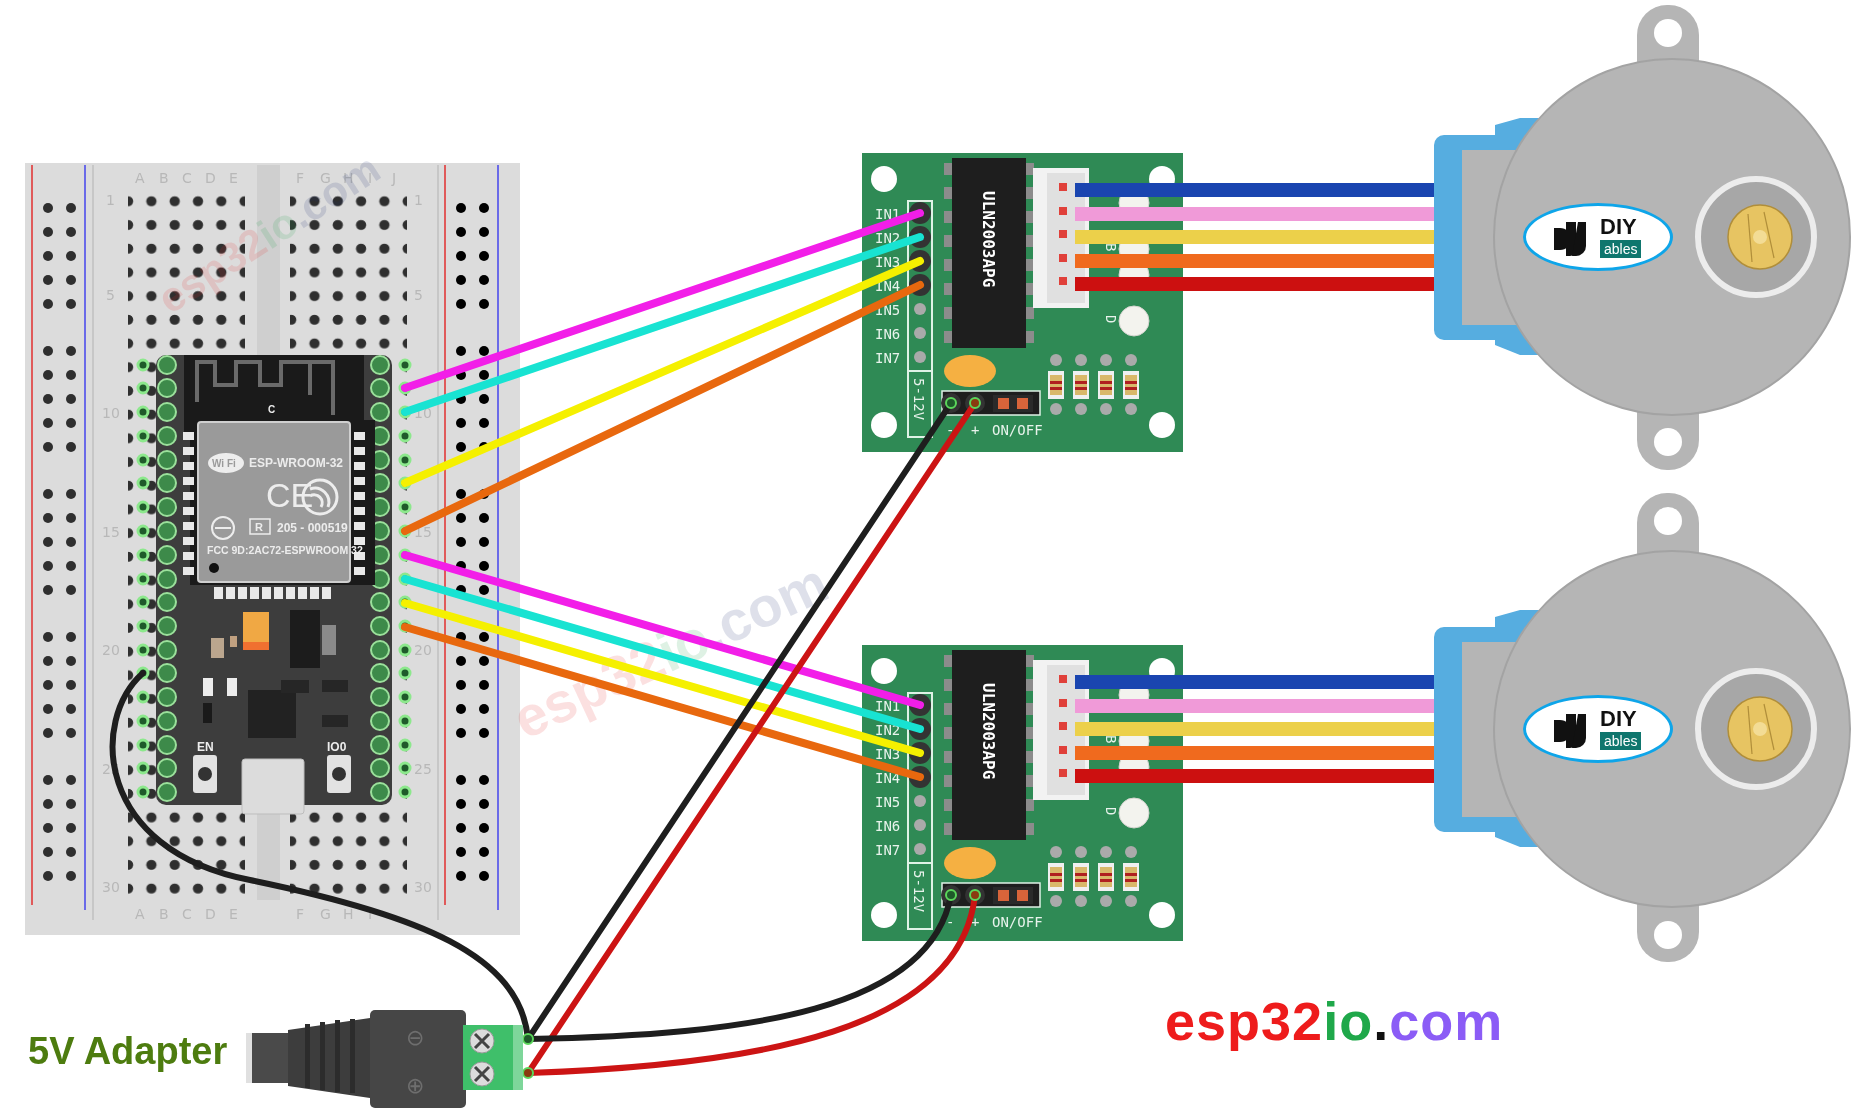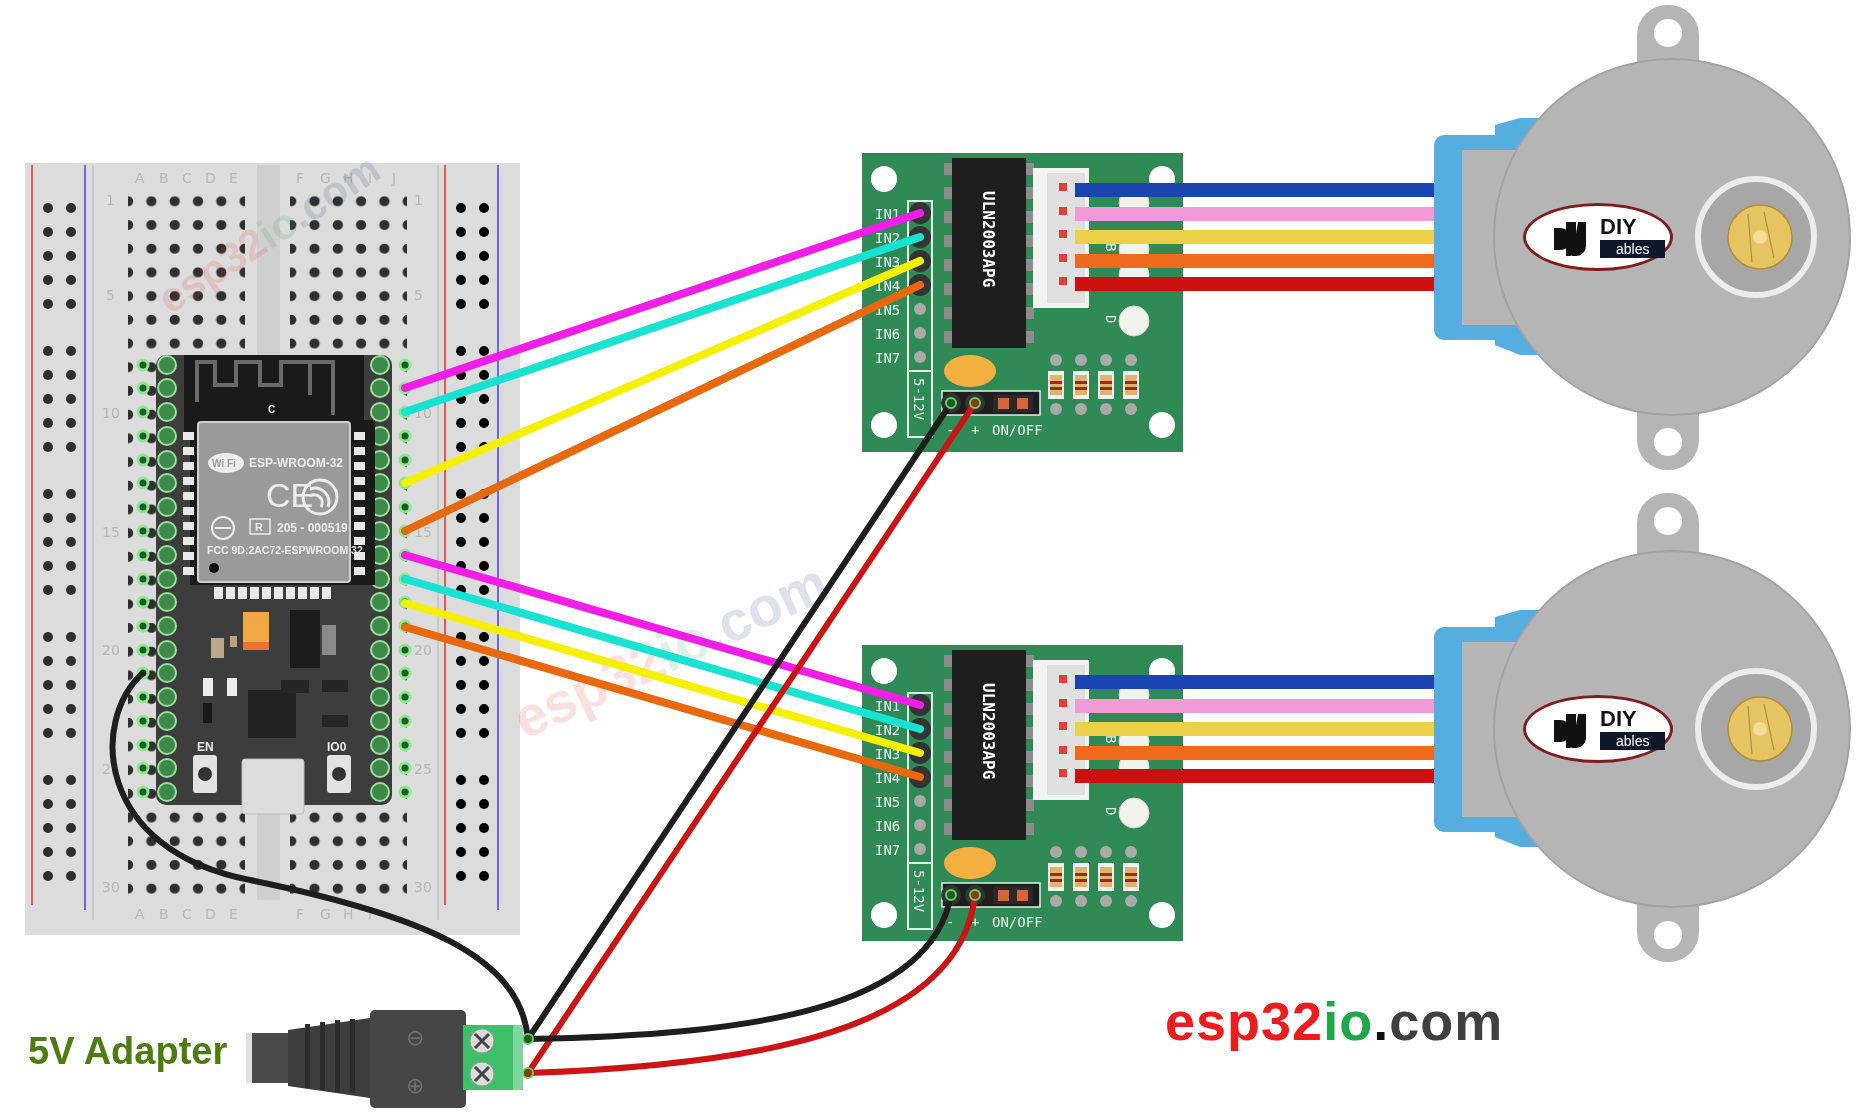--- a/index.html
+++ b/index.html
@@ -7,25 +7,25 @@
   svg#canvas { position:absolute; left:0; top:0; }
   .bb-label { font-family:"DejaVu Sans", sans-serif; font-size:14px; fill:#b8b8b8; }
   .chip-text { font-family:"DejaVu Sans Mono", monospace; fill:#ffffff; font-weight:bold; }
   .pcb-text { font-family:"DejaVu Sans Mono", monospace; font-size:14px; fill:#e8f3ec; }
   .esp-text { font-family:"Liberation Sans", sans-serif; fill:#ececec; font-weight:bold; }
   .adapter-label { position:absolute; left:28px; top:1030px; font-family:"Liberation Sans", sans-serif; font-weight:bold; font-size:38px; color:#4d7c0f; }
   .site-logo { position:absolute; left:1165px; top:990px; font-family:"Liberation Sans", sans-serif; font-weight:bold; font-size:54px; letter-spacing:1px; }
   .site-logo .p1 { color:#ee1c1c; }
   .site-logo .p2 { color:#1fa84a; }
   .site-logo .p3 { color:#111111; }
-  .site-logo .p4 { color:#404040; }
-  .diy-logo { position:absolute; width:150px; height:68px; border:3px solid #7f1d1d; border-radius:50%; background:#fff; box-sizing:border-box; }
+  .site-logo .p4 { color:#8b5cf6; }
+  .diy-logo { position:absolute; width:150px; height:68px; border:3px solid #0ea5e9; border-radius:50%; background:#fff; box-sizing:border-box; }
   .diy-logo .mark { position:absolute; left:28px; top:16px; width:42px; height:34px; }
   .diy-logo .diy { position:absolute; left:74px; top:8px; font-family:"Liberation Sans", sans-serif; font-weight:bold; font-size:22px; color:#111; }
-  .diy-logo .ables { position:absolute; left:74px; top:34px; background:#0f172a; color:#fff; font-family:"Liberation Sans", sans-serif; font-size:14px; padding:0 16px; line-height:18px; }
+  .diy-logo .ables { position:absolute; left:74px; top:34px; background:#0f766e; color:#fff; font-family:"Liberation Sans", sans-serif; font-size:14px; padding:0 4px; line-height:18px; }
 </style>
 </head>
 <body>
 
 <svg id="canvas" width="1858" height="1113" viewBox="0 0 1858 1113" xmlns="http://www.w3.org/2000/svg">
   <defs>
     <pattern id="holes-main" x="0" y="0" width="23.3" height="23.7" patternUnits="userSpaceOnUse">
       <circle cx="11.6" cy="11.8" r="5.2" fill="#333"></circle>
       <circle cx="11.6" cy="13.2" r="4.6" fill="#f4f4f4" opacity="0.6"></circle>
       <circle cx="11.6" cy="11.8" r="4.8" fill="#2f2f2f"></circle>

